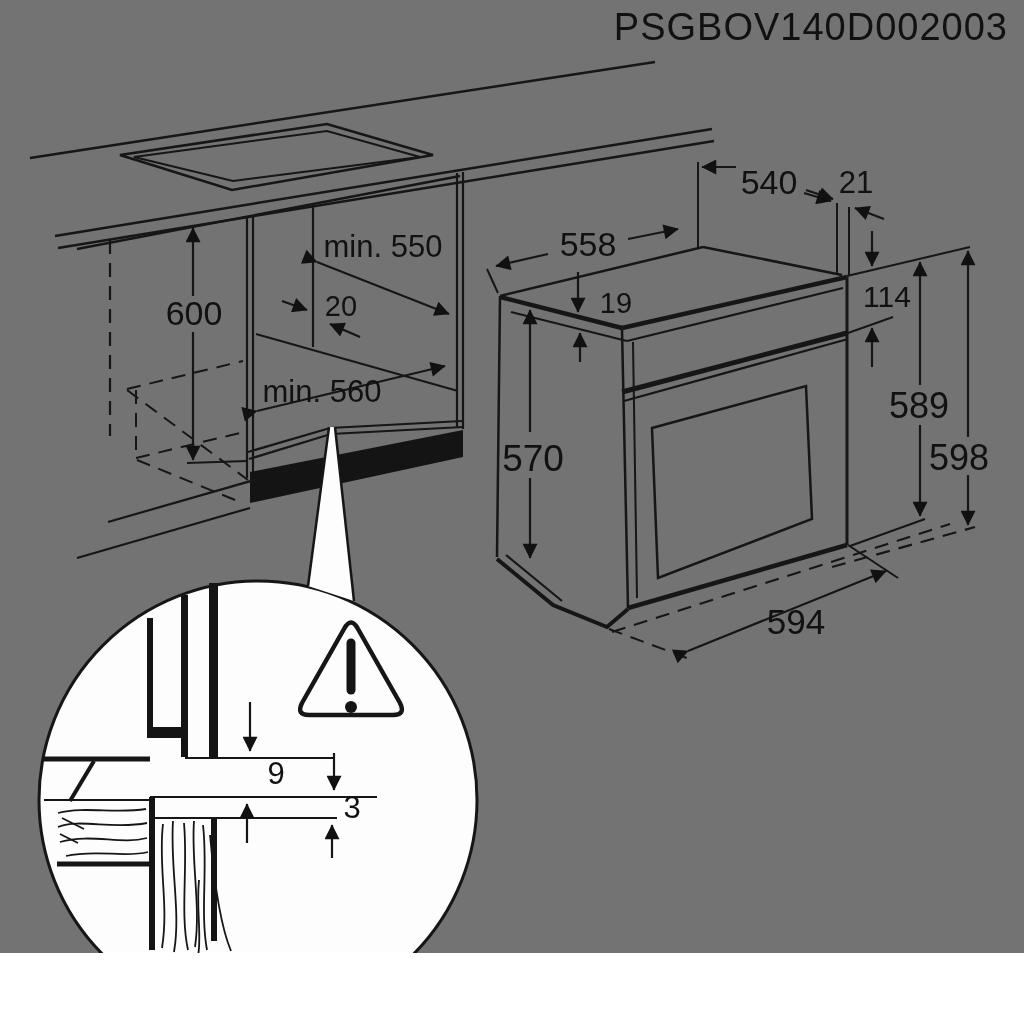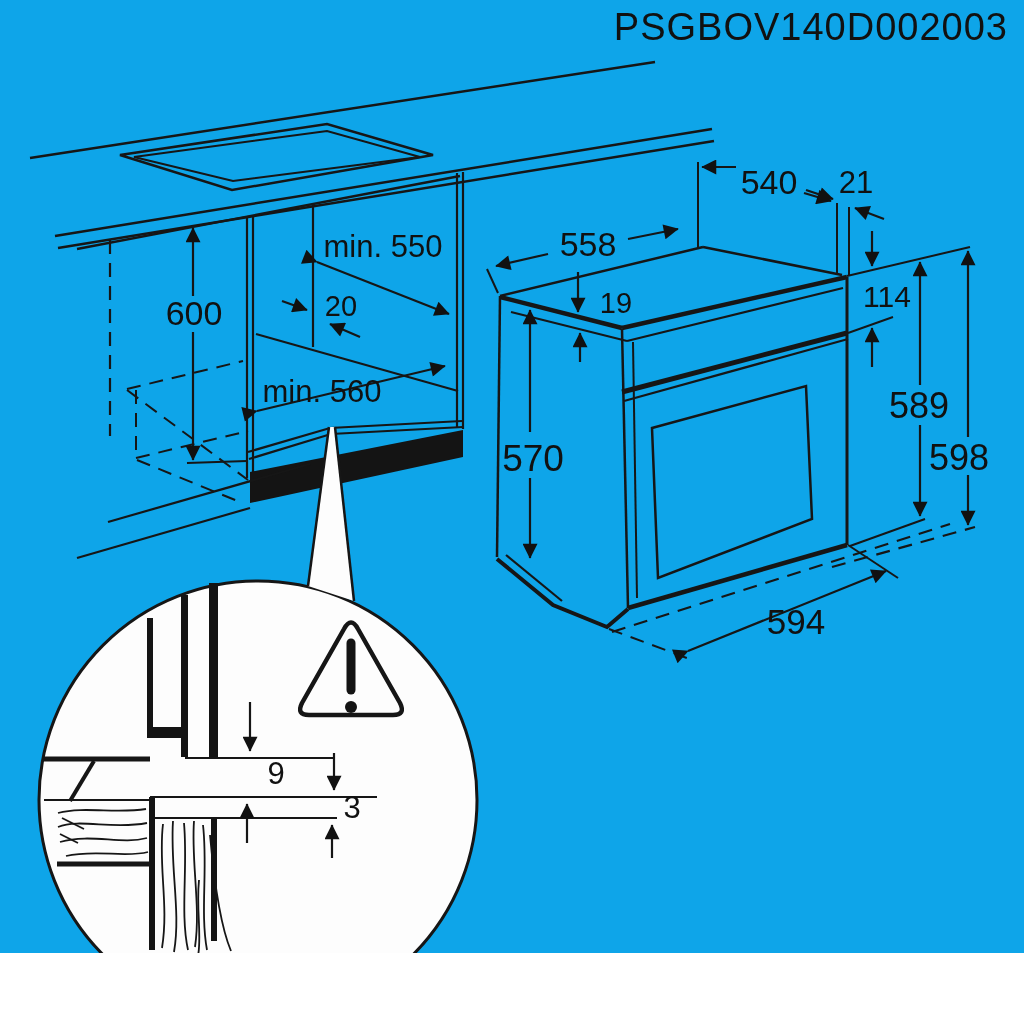--- a/index.html
+++ b/index.html
@@ -1,16 +1,16 @@
 <!DOCTYPE html>
 <html><head>
 <meta charset="utf-8">
 <style>
   html,body{margin:0;padding:0;background:#ffffff;}
-  .page{width:1024px;height:953px;position:relative;background:#0ea5e9;overflow:hidden;}
+  .page{width:1024px;height:953px;position:relative;background:#737373;overflow:hidden;}
   svg{display:block;}
   text{font-family:"Liberation Sans","DejaVu Sans",sans-serif;fill:#111;}
   .ln{stroke:#161616;fill:none;}
   .dash{stroke-dasharray:14 9;}
 </style>
 </head>
 <body>
 
 <div class="page">
 <svg width="1024" height="1024" viewBox="0 0 1024 1024">

